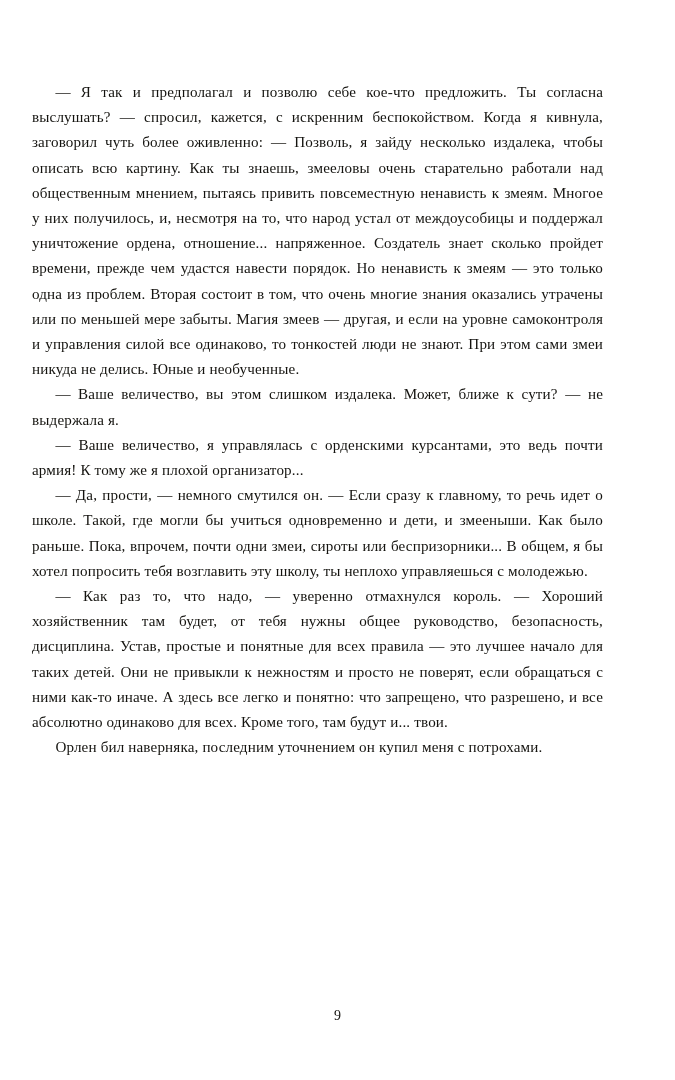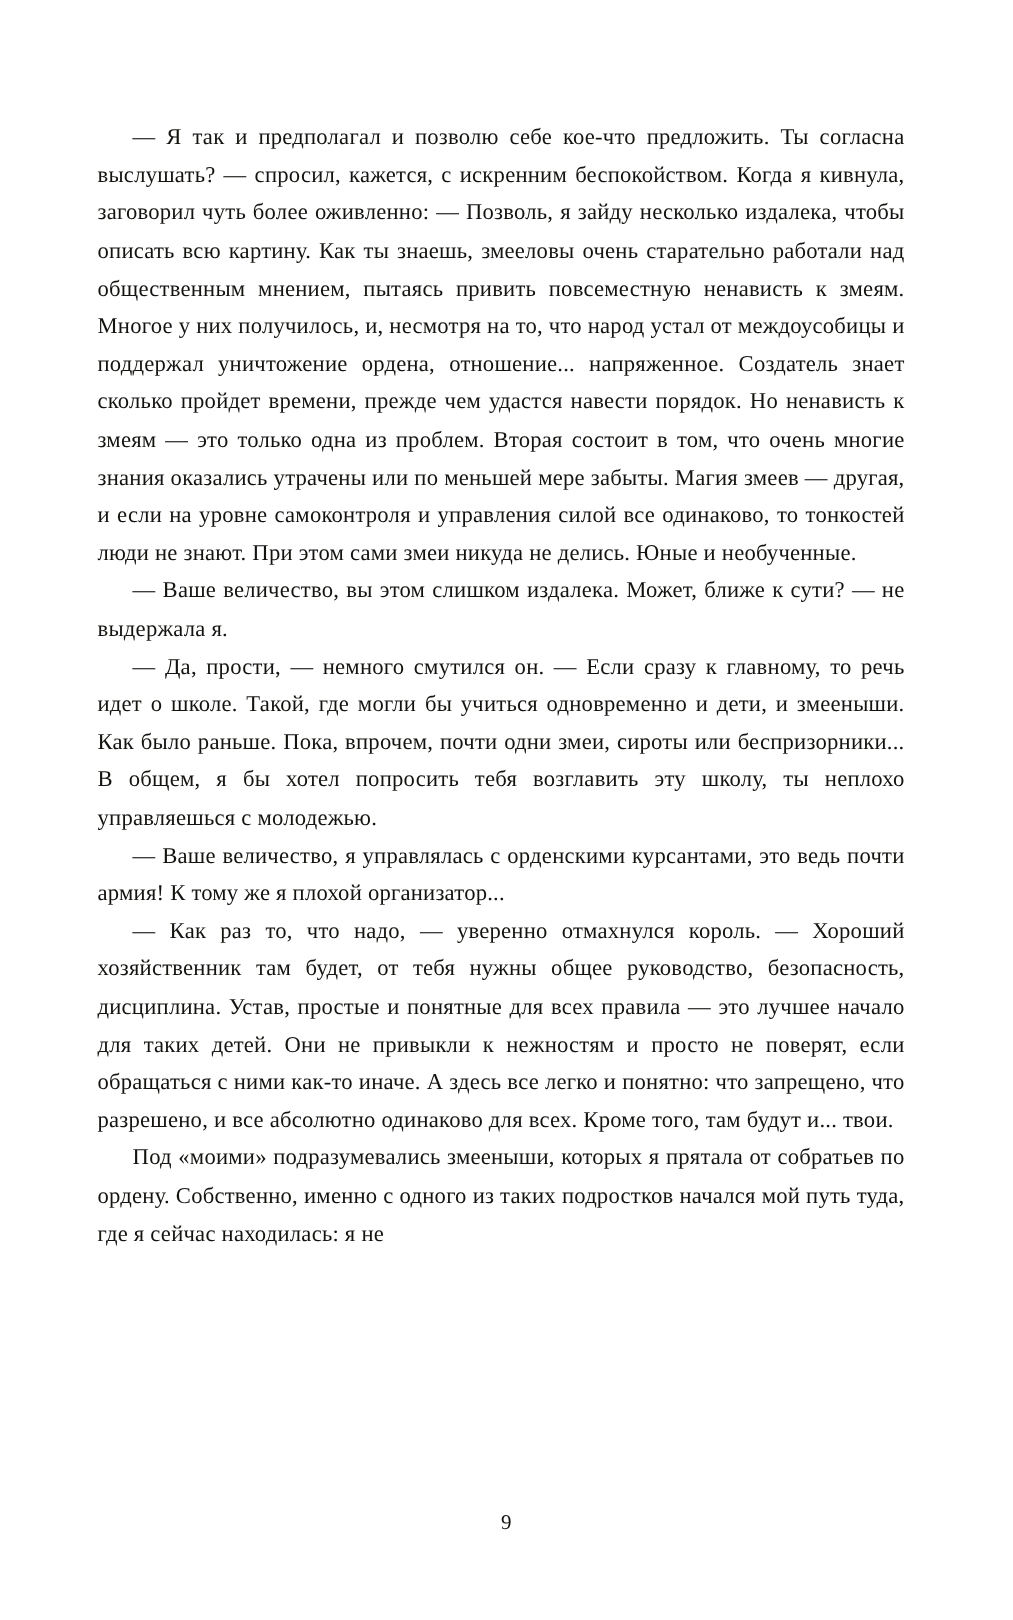--- a/index.html
+++ b/index.html
@@ -12,21 +12,21 @@
     height: 1080px;
     overflow: hidden;
     font-family: "Liberation Serif", "DejaVu Serif", serif;
     color: #111111;
   }
   .page {
     position: relative;
     width: 675px;
     height: 1080px;
     box-sizing: border-box;
-    padding: 80px 72px 0 65px;
+    padding: 80px 72px 0 32px;
     background: #ffffff;
   }
   .body-text {
     font-size: 15.1px;
     line-height: 25.2px;
     text-align: justify;
     text-justify: inter-word;
     color: #14130f;
     letter-spacing: 0.01em;
     -webkit-font-smoothing: antialiased;
@@ -47,19 +47,19 @@
     font-family: "Liberation Serif", "DejaVu Serif", serif;
   }
 </style>
 </head>
 <body>
 
 <div class="page">
   <div class="body-text">
     <p>— Я так и предполагал и позволю себе кое-что предложить. Ты согласна выслушать? — спросил, кажется, с искренним беспокойством. Когда я кивнула, заговорил чуть более оживленно: — Позволь, я зайду несколько издалека, чтобы описать всю картину. Как ты знаешь, змееловы очень старательно работали над общественным мнением, пытаясь привить повсеместную ненависть к змеям. Многое у них получилось, и, несмотря на то, что народ устал от междоусобицы и поддержал уничтожение ордена, отношение... напряженное. Создатель знает сколько пройдет времени, прежде чем удастся навести порядок. Но ненависть к змеям — это только одна из проблем. Вторая состоит в том, что очень многие знания оказались утрачены или по меньшей мере забыты. Магия змеев — другая, и если на уровне самоконтроля и управления силой все одинаково, то тонкостей люди не знают. При этом сами змеи никуда не делись. Юные и необученные.</p>
     <p>— Ваше величество, вы этом слишком издалека. Может, ближе к сути? — не выдержала я.</p>
+    <p>— Ваше величество, я управлялась с орденскими курсантами, это ведь почти армия! К тому же я плохой организатор...</p>
     <p>— Да, прости, — немного смутился он. — Если сразу к главному, то речь идет о школе. Такой, где могли бы учиться одновременно и дети, и змееныши. Как было раньше. Пока, впрочем, почти одни змеи, сироты или беспризорники... В общем, я бы хотел попросить тебя возглавить эту школу, ты неплохо управляешься с молодежью.</p>
-    <p>— Ваше величество, я управлялась с орденскими курсантами, это ведь почти армия! К тому же я плохой организатор...</p>
     <p>— Как раз то, что надо, — уверенно отмахнулся король. — Хороший хозяйственник там будет, от тебя нужны общее руководство, безопасность, дисциплина. Устав, простые и понятные для всех правила — это лучшее начало для таких детей. Они не привыкли к нежностям и просто не поверят, если обращаться с ними как-то иначе. А здесь все легко и понятно: что запрещено, что разрешено, и все абсолютно одинаково для всех. Кроме того, там будут и... твои.</p>
-    <p>Под «моими» подразумевались змееныши, которых я прятала от собратьев по ордену. Собственно, именно с одного из таких подростков начался мой путь туда, где я сейчас находилась: я не</p>
+    <p>Орлен бил наверняка, последним уточнением он купил меня с потрохами.</p>
   </div>
   <div class="folio">9</div>
 </div>
 
 </body></html>

